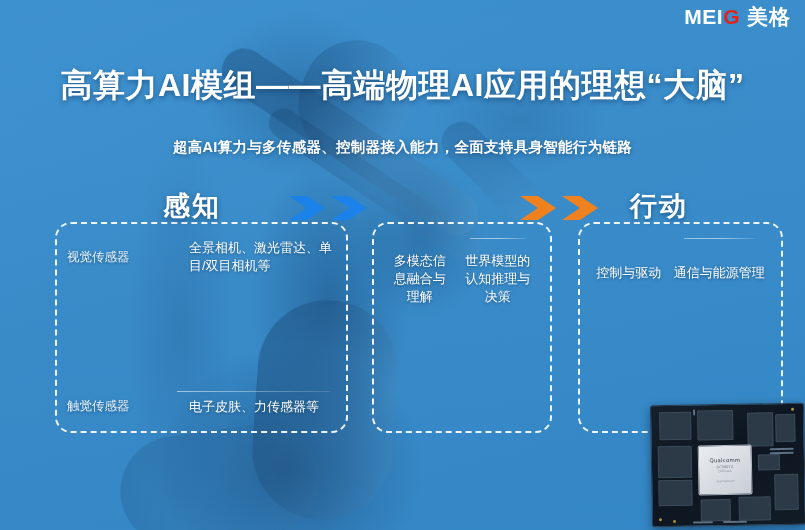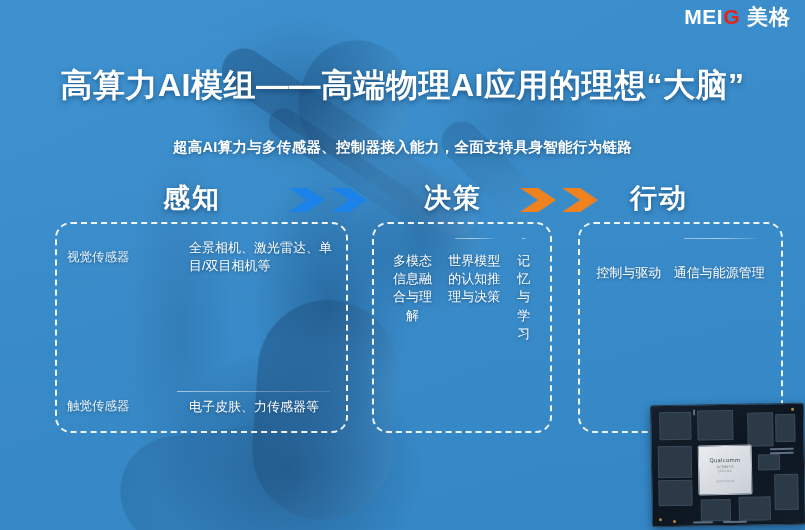--- a/index.html
+++ b/index.html
@@ -50,21 +50,21 @@
   }
   .subtitle{
     position:absolute;left:0;right:0;top:118px;text-align:center;z-index:5;
     font-size:14.5px;font-weight:bold;color:#ffffff;letter-spacing:.3px;
     text-shadow:0 1px 4px rgba(10,45,85,.5);
     white-space:nowrap;
     margin-top:20px;
   }
 
   
-  .stages{position:absolute;left:0;top:180px;width:805px;height:40px;z-index:5;}
+  .stages{position:absolute;left:0;top:188px;width:805px;height:40px;z-index:5;}
   .stage-label{
     position:absolute;top:0;font-size:27px;font-weight:bold;color:#ffffff;
     letter-spacing:2px;text-shadow:0 2px 5px rgba(10,45,85,.55);white-space:nowrap;
   }
   .s1{left:163px;}
   .s2{left:424px;}
   .s3{left:630px;}
   .arrows{position:absolute;top:6px;display:flex;gap:2px;}
   .a1{left:287px;}
   .a2{left:518px;}
@@ -158,21 +158,20 @@
 
     <div class="arrows a1">
       <svg class="chev" viewBox="0 0 40 28">
         <polygon points="2,2 20,2 38,14 20,26 2,26 20,14" fill="#1a82e8"></polygon>
       </svg>
       <svg class="chev" viewBox="0 0 40 28">
         <polygon points="2,2 20,2 38,14 20,26 2,26 20,14" fill="#1a82e8"></polygon>
       </svg>
     </div>
 
-    <div class="stage-label s2">决策</div>
 
     <div class="arrows a2">
       <svg class="chev" viewBox="0 0 40 28">
         <polygon points="2,2 20,2 38,14 20,26 2,26 20,14" fill="#f0811f"></polygon>
       </svg>
       <svg class="chev" viewBox="0 0 40 28">
         <polygon points="2,2 20,2 38,14 20,26 2,26 20,14" fill="#f0811f"></polygon>
       </svg>
     </div>
 
@@ -189,21 +188,20 @@
         <div class="k">触觉传感器</div>
         <div class="v">电子皮肤、力传感器等</div>
       </div>
     </div>
   </div>
 
   <div class="panel p2">
     <div class="stack">
       <div class="item">多模态信息融合与理解</div>
       <div class="item">世界模型的认知推理与决策</div>
-      <div class="item">记忆与学习</div>
     </div>
   </div>
 
   <div class="panel p3">
     <div class="stack two">
       <div class="item">控制与驱动</div>
       <div class="item">通信与能源管理</div>
     </div>
   </div>
 

